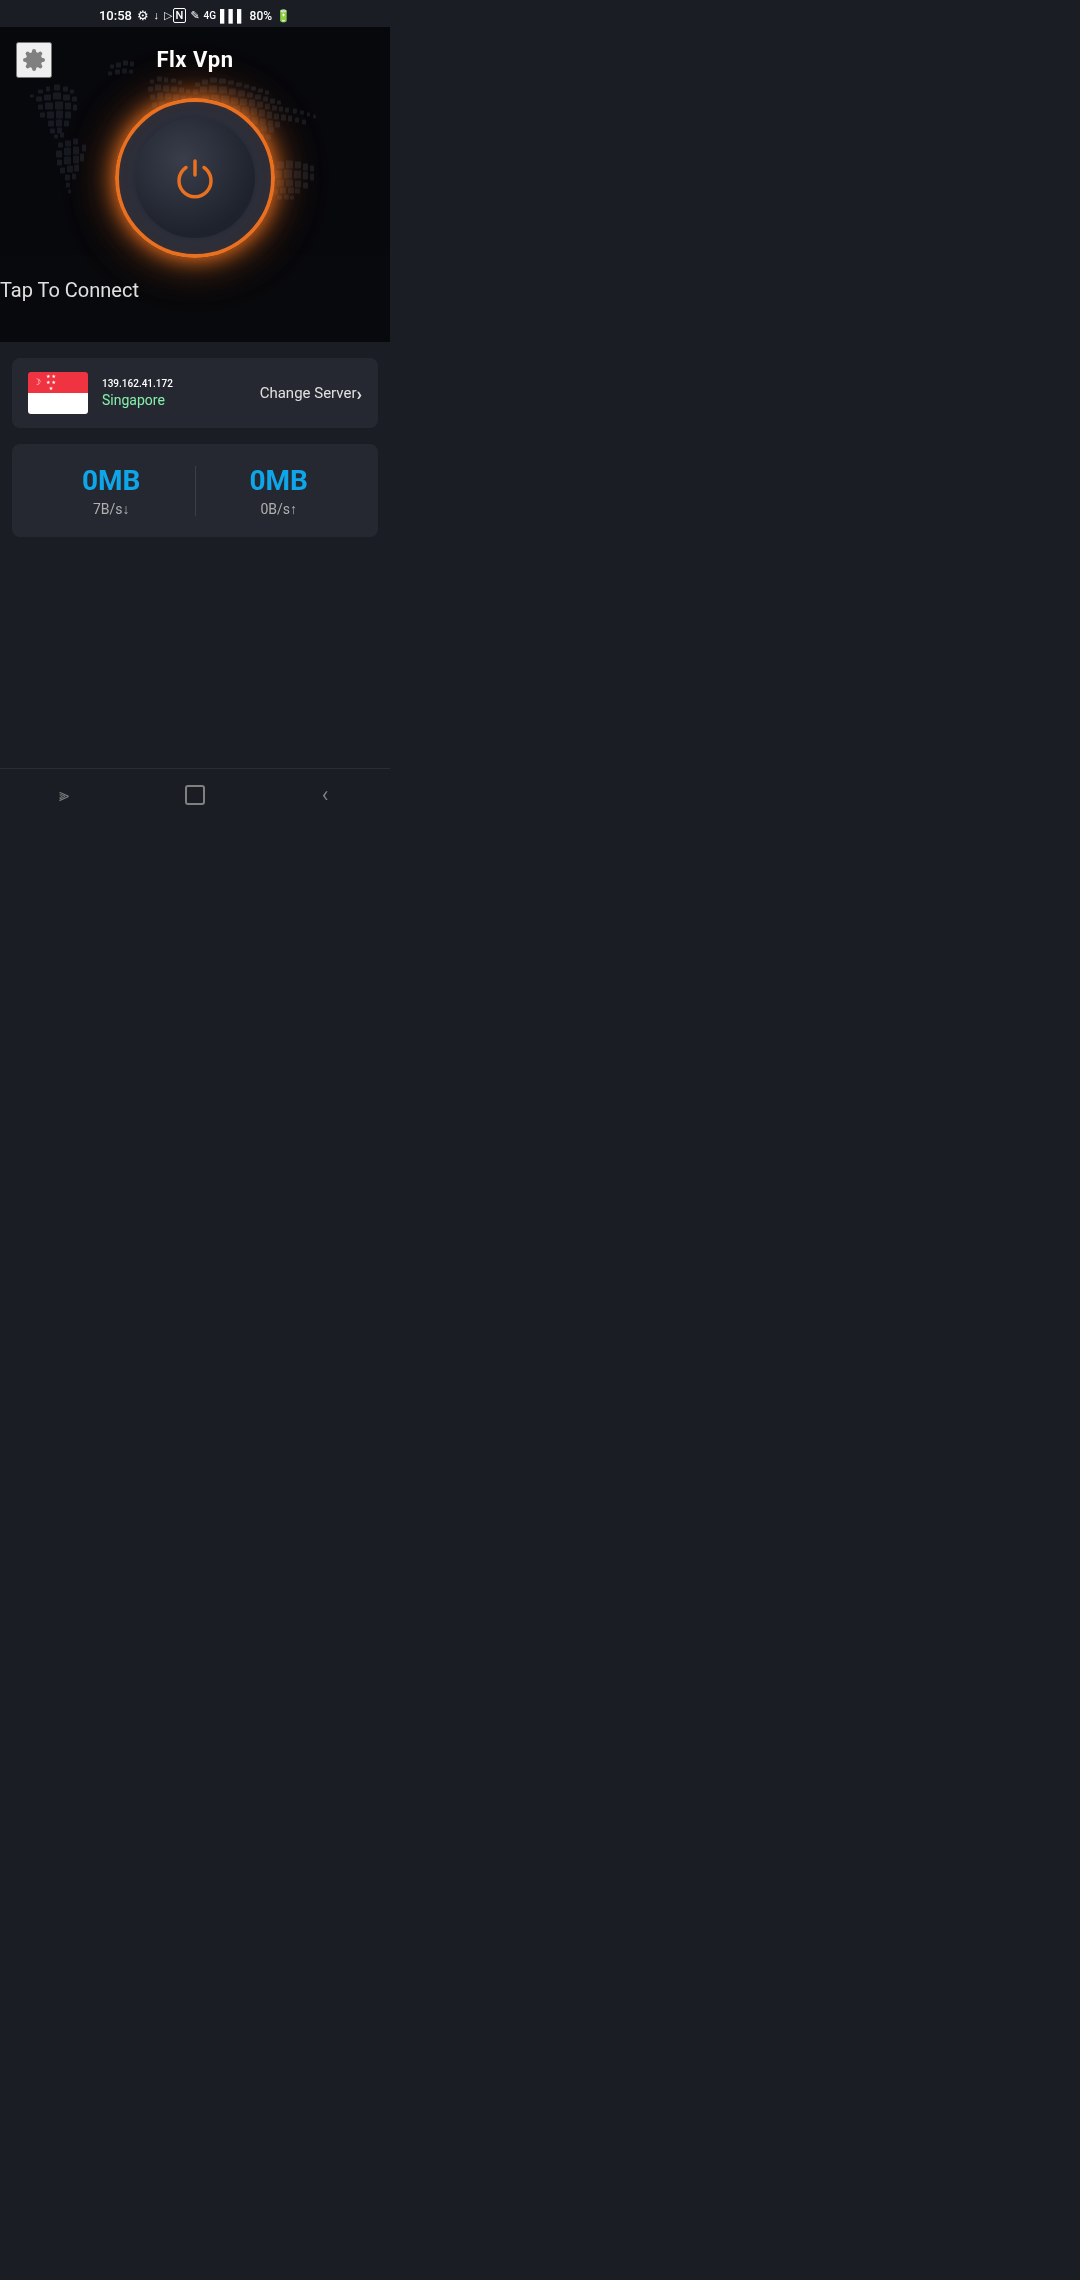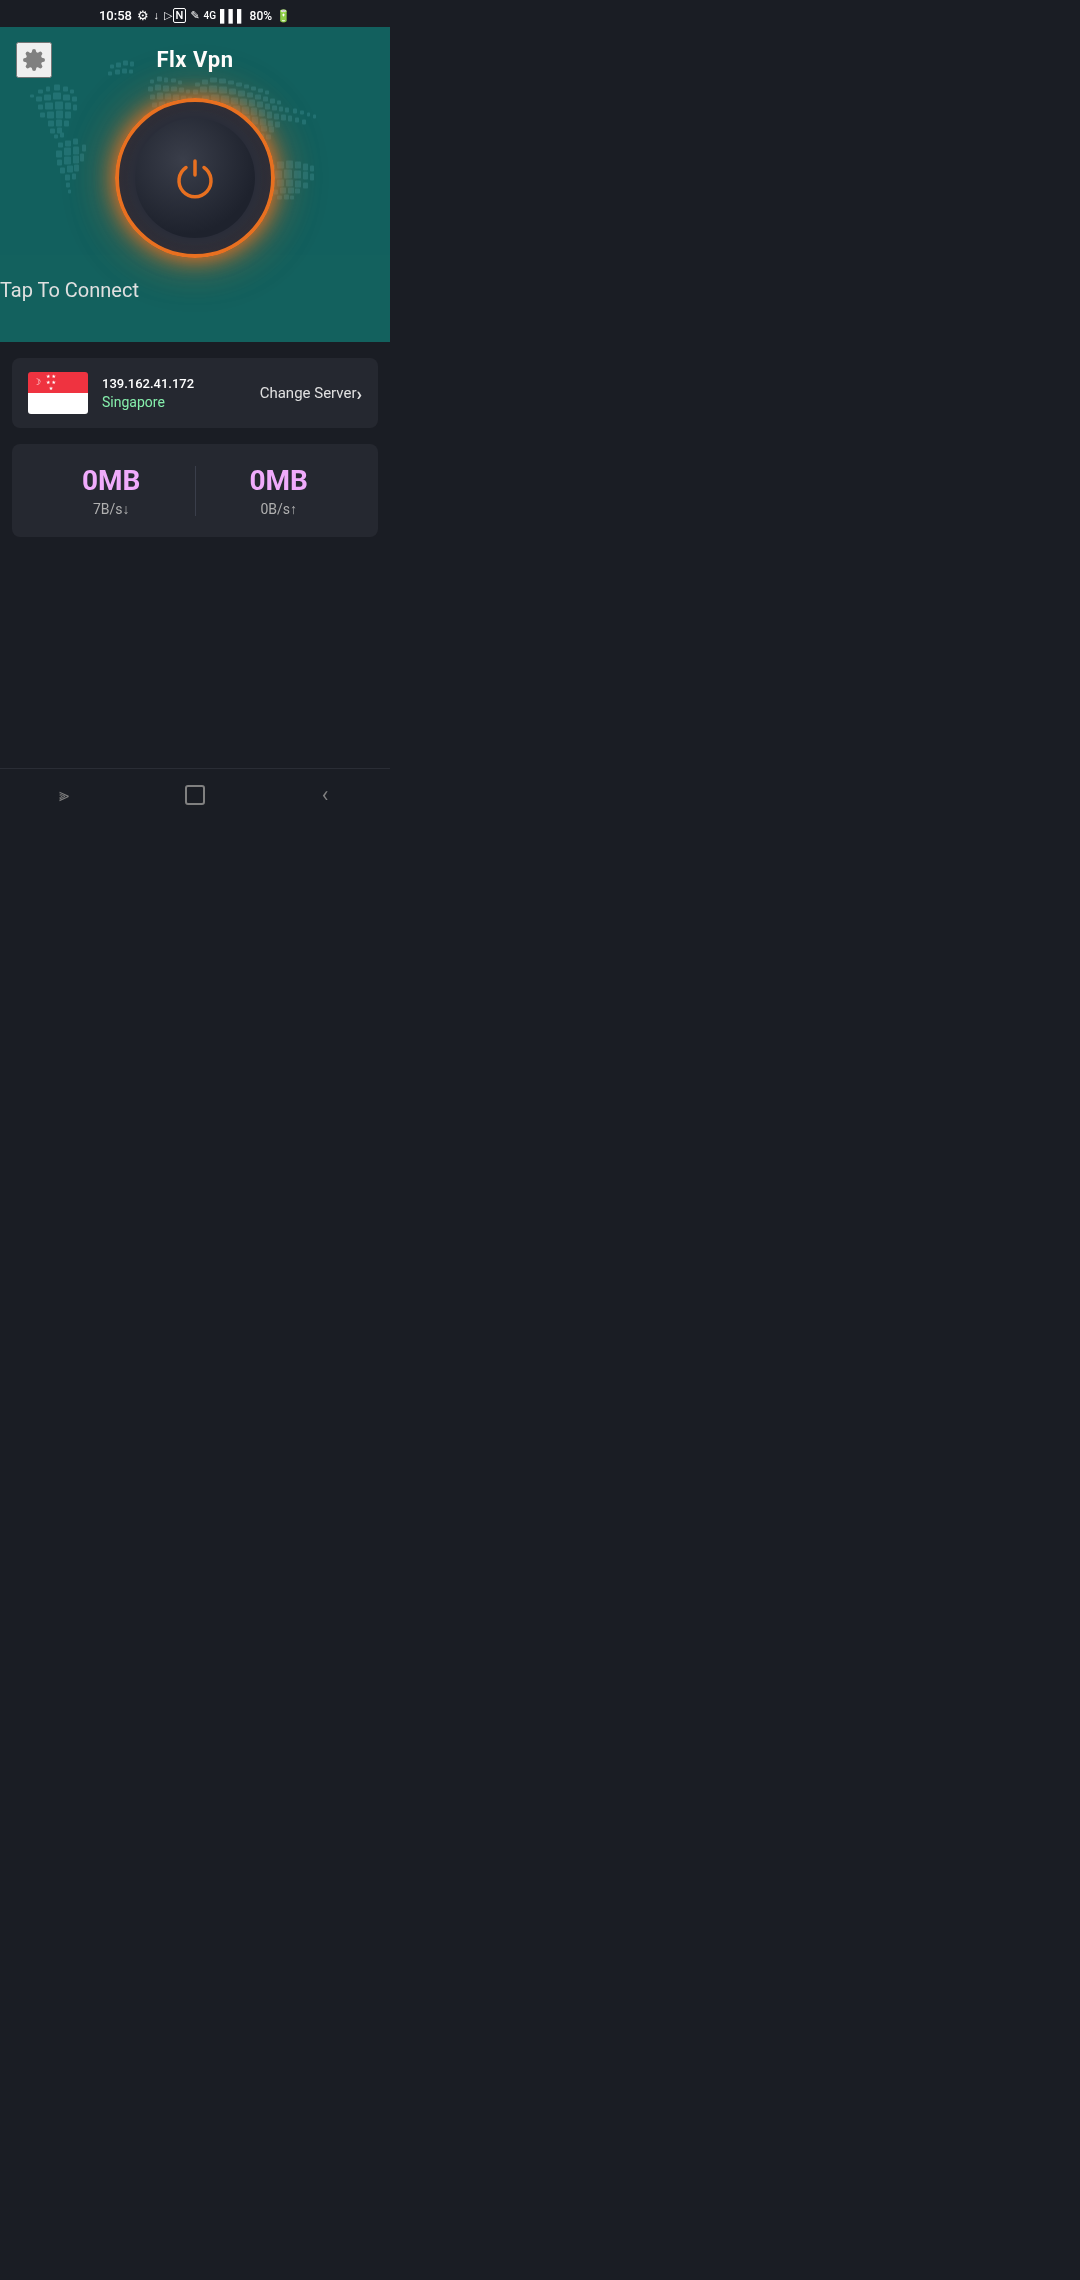--- a/index.html
+++ b/index.html
@@ -37,21 +37,21 @@
     .status-right {
       display: flex;
       align-items: center;
       gap: 4px;
       font-size: 12px;
     }
 
     
     .hero-section {
       position: relative;
-      background: #0f766e;
+      background: #000000;
       padding: 20px 0 30px;
       overflow: hidden;
     }
 
     
     .world-map-bg {
       position: absolute;
       top: 0; left: 0; right: 0; bottom: 0;
       opacity: 0.25;
       background-color: #1e2230;
@@ -207,21 +207,21 @@
       color: white;
       font-size: 5px;
       line-height: 1;
     }
 
     .server-info {
       flex: 1;
     }
 
     .server-ip {
-      font-size: 13px;
+      font-size: 10px;
       font-weight: 500;
       color: #ffffff;
       margin-bottom: 3px;
     }
 
     .server-location {
       font-size: 14px;
       color: #86efac;
     }
 
@@ -253,21 +253,21 @@
     }
 
     .stat-block {
       text-align: center;
       flex: 1;
     }
 
     .stat-value {
       font-size: 28px;
       font-weight: 700;
-      color: #f0abfc;
+      color: #0ea5e9;
       margin-bottom: 4px;
     }
 
     .stat-speed {
       font-size: 14px;
       color: #b0b0b0;
     }
 
     .stat-divider {
       width: 1px;

